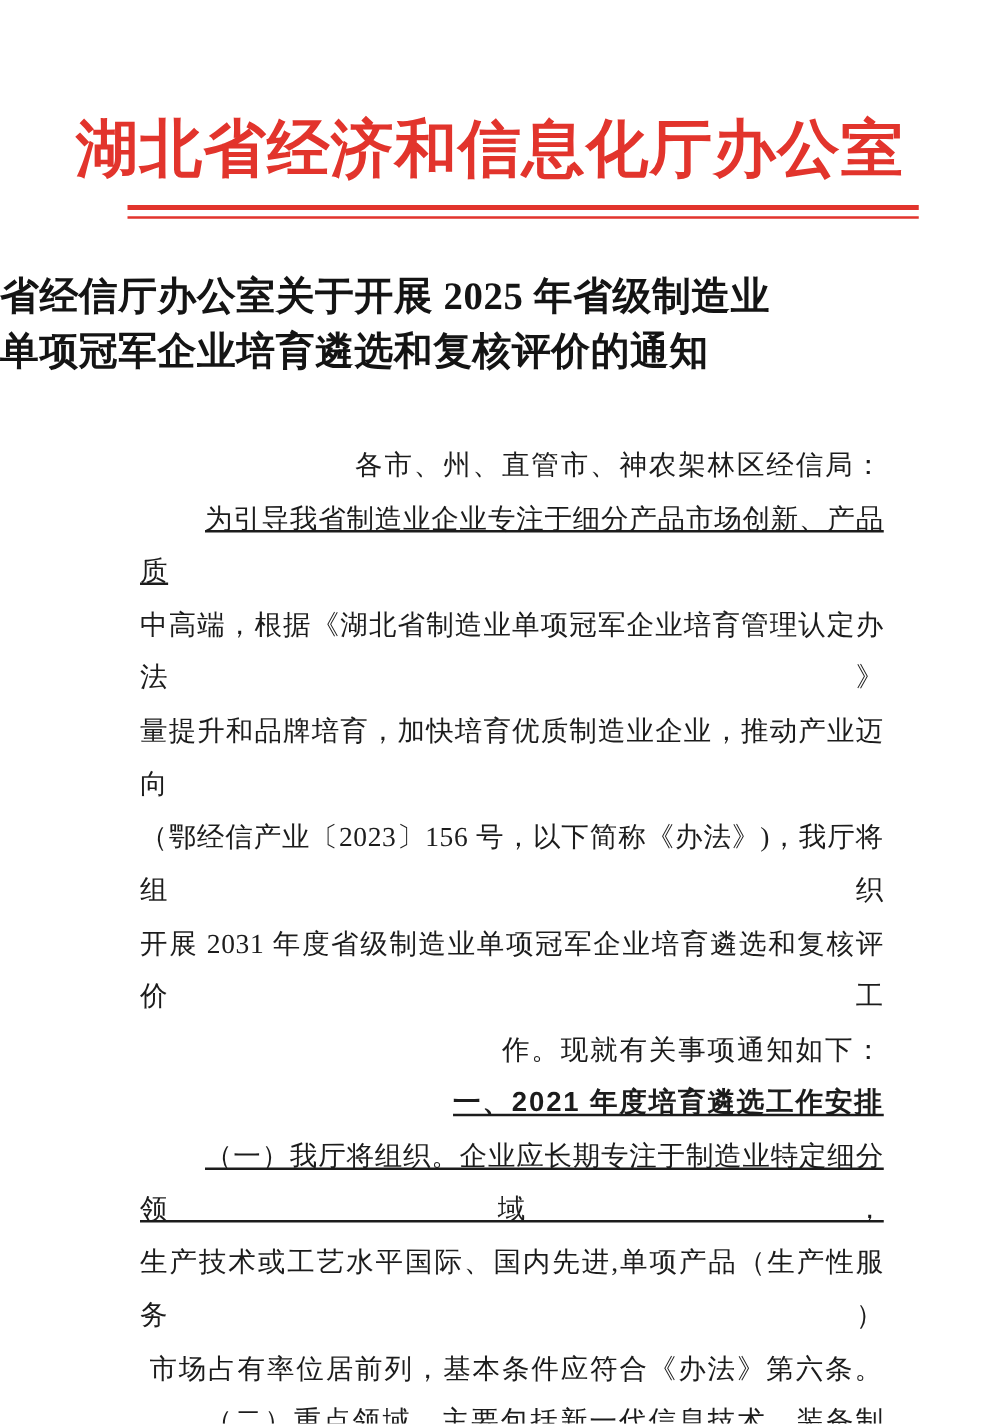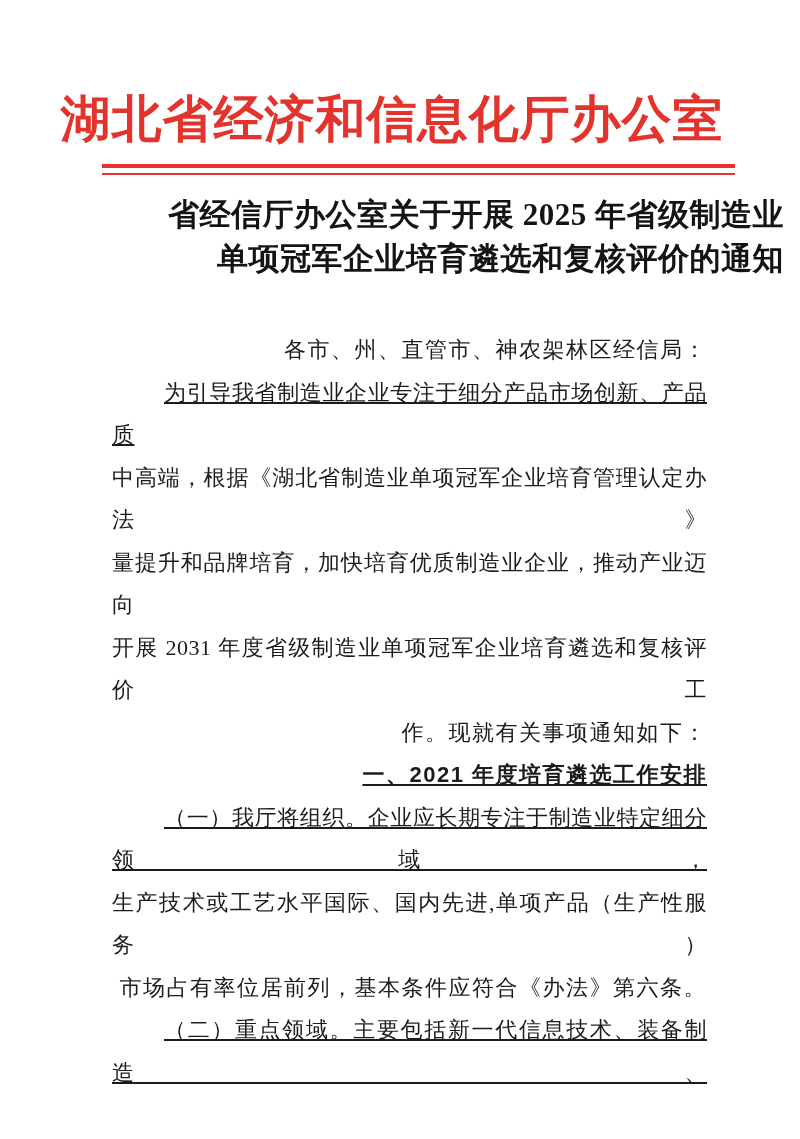--- a/index.html
+++ b/index.html
@@ -36,22 +36,22 @@
     height: 4px;
     background: var(--header-red, #e2342c);
   }
   .rule-thin {
     height: 2px;
     margin-top: 5px;
     background: var(--header-red, #e2342c);
   }
   
   .doc-title {
-    margin-top: 18px;
-    text-align: right;
+    margin-top: 40px;
+    text-align: left;
     font-size: 31px;
     line-height: 44px;
     font-weight: bold;
     color: #141414;
     letter-spacing: 0.5px;
   }
   
   .doc-body {
     margin: 48px 77px 0 112px;
     font-size: 22px;
@@ -94,20 +94,21 @@
   <div class="doc-title">
     <div>省经信厅办公室关于开展 2025 年省级制造业</div>
     <div>单项冠军企业培育遴选和复核评价的通知</div>
   </div>
 
   <div class="doc-body">
     <div class="line natural">各市、州、直管市、神农架林区经信局：</div>
     <div class="line indent">为引导我省制造业企业专注于细分产品市场创新、产品质</div>
     <div class="line">中高端，根据《湖北省制造业单项冠军企业培育管理认定办法》</div>
     <div class="line">量提升和品牌培育，加快培育优质制造业企业，推动产业迈向</div>
+    <div class="line">（鄂经信产业〔2023〕156 号，以下简称《办法》)，我厅将组织</div>
     <div class="line">开展 2031 年度省级制造业单项冠军企业培育遴选和复核评价工</div>
     <div class="line natural">作。现就有关事项通知如下：</div>
     <div class="line natural indent heading">一、2021 年度培育遴选工作安排</div>
     <div class="line indent">（一）我厅将组织。企业应长期专注于制造业特定细分领域，</div>
     <div class="line">生产技术或工艺水平国际、国内先进,单项产品（生产性服务）</div>
     <div class="line natural">市场占有率位居前列，基本条件应符合《办法》第六条。</div>
     <div class="line indent">（二）重点领域。主要包括新一代信息技术、装备制造、</div>
 
   </div>
 

